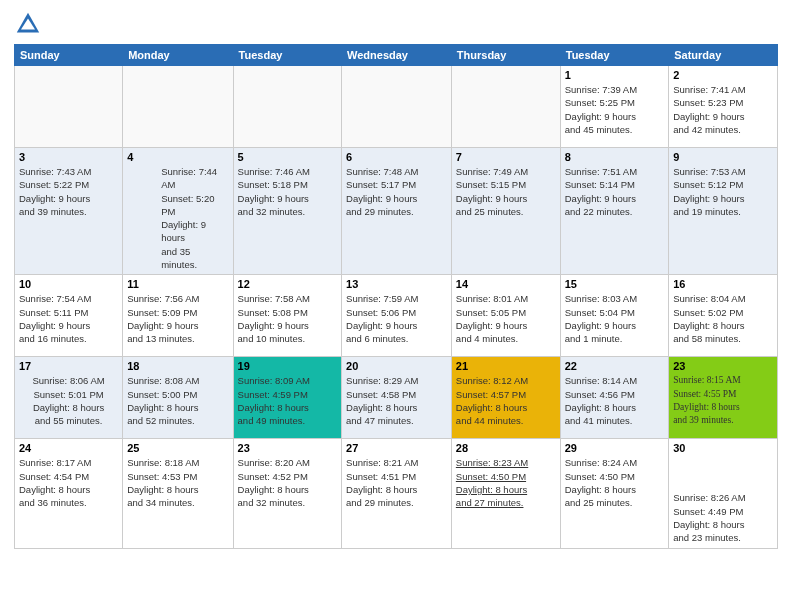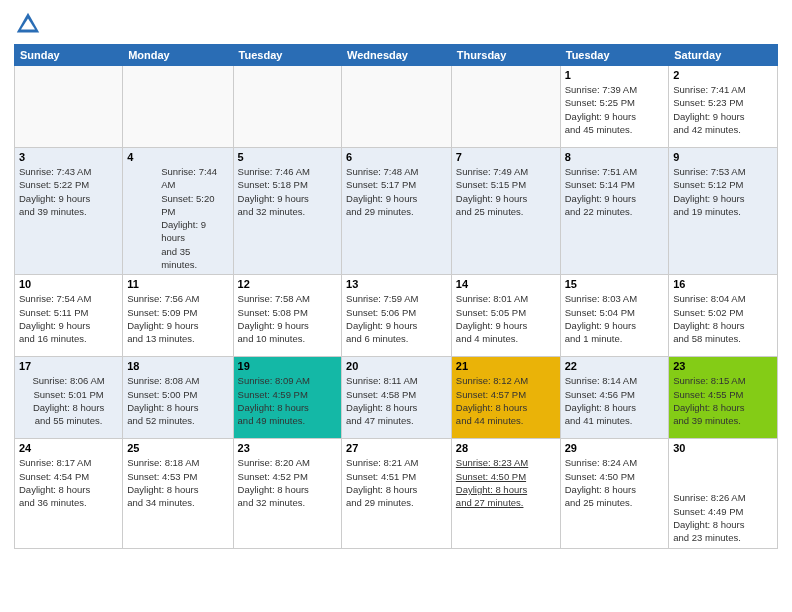--- a/index.html
+++ b/index.html
@@ -263,42 +263,42 @@
           </td>
           <td style="background: #14b8a6;">
             <span class="day-number">19</span>
             <div class="day-info" style="white-space: pre-line;">Sunrise: 8:09 AM
 Sunset: 4:59 PM
 Daylight: 8 hours
 and 49 minutes.</div>
           </td>
           <td style="background: rgb(232, 238, 246);">
             <span class="day-number">20</span>
-            <div class="day-info" style="white-space: pre-line;">Sunrise: 8:11 AM
+            <div class="day-info" style="white-space: pre-line;">Sunrise: 8:29 AM
 Sunset: 4:58 PM
 Daylight: 8 hours
 and 47 minutes.</div>
           </td>
           <td style="background: #eab308;">
             <span class="day-number">21</span>
             <div class="day-info" style="white-space: pre-line;">Sunrise: 8:12 AM
 Sunset: 4:57 PM
 Daylight: 8 hours
 and 44 minutes.</div>
           </td>
           <td style="background: rgb(232, 238, 246);">
             <span class="day-number">22</span>
             <div class="day-info" style="white-space: pre-line;">Sunrise: 8:14 AM
 Sunset: 4:56 PM
 Daylight: 8 hours
 and 41 minutes.</div>
           </td>
           <td style="background: #84cc16;">
             <span class="day-number">23</span>
-            <div class="day-info" style="white-space: pre-line;">Sunrise: 8:15 AM
+            <div class="day-info" style="white-space: pre-line; font-family: Liberation Serif, serif;">Sunrise: 8:15 AM
 Sunset: 4:55 PM
 Daylight: 8 hours
 and 39 minutes.</div>
           </td>
         </tr>
         <tr>
           <td>
             <span class="day-number">24</span>
             <div class="day-info" style="white-space: pre-line;">Sunrise: 8:17 AM
 Sunset: 4:54 PM

